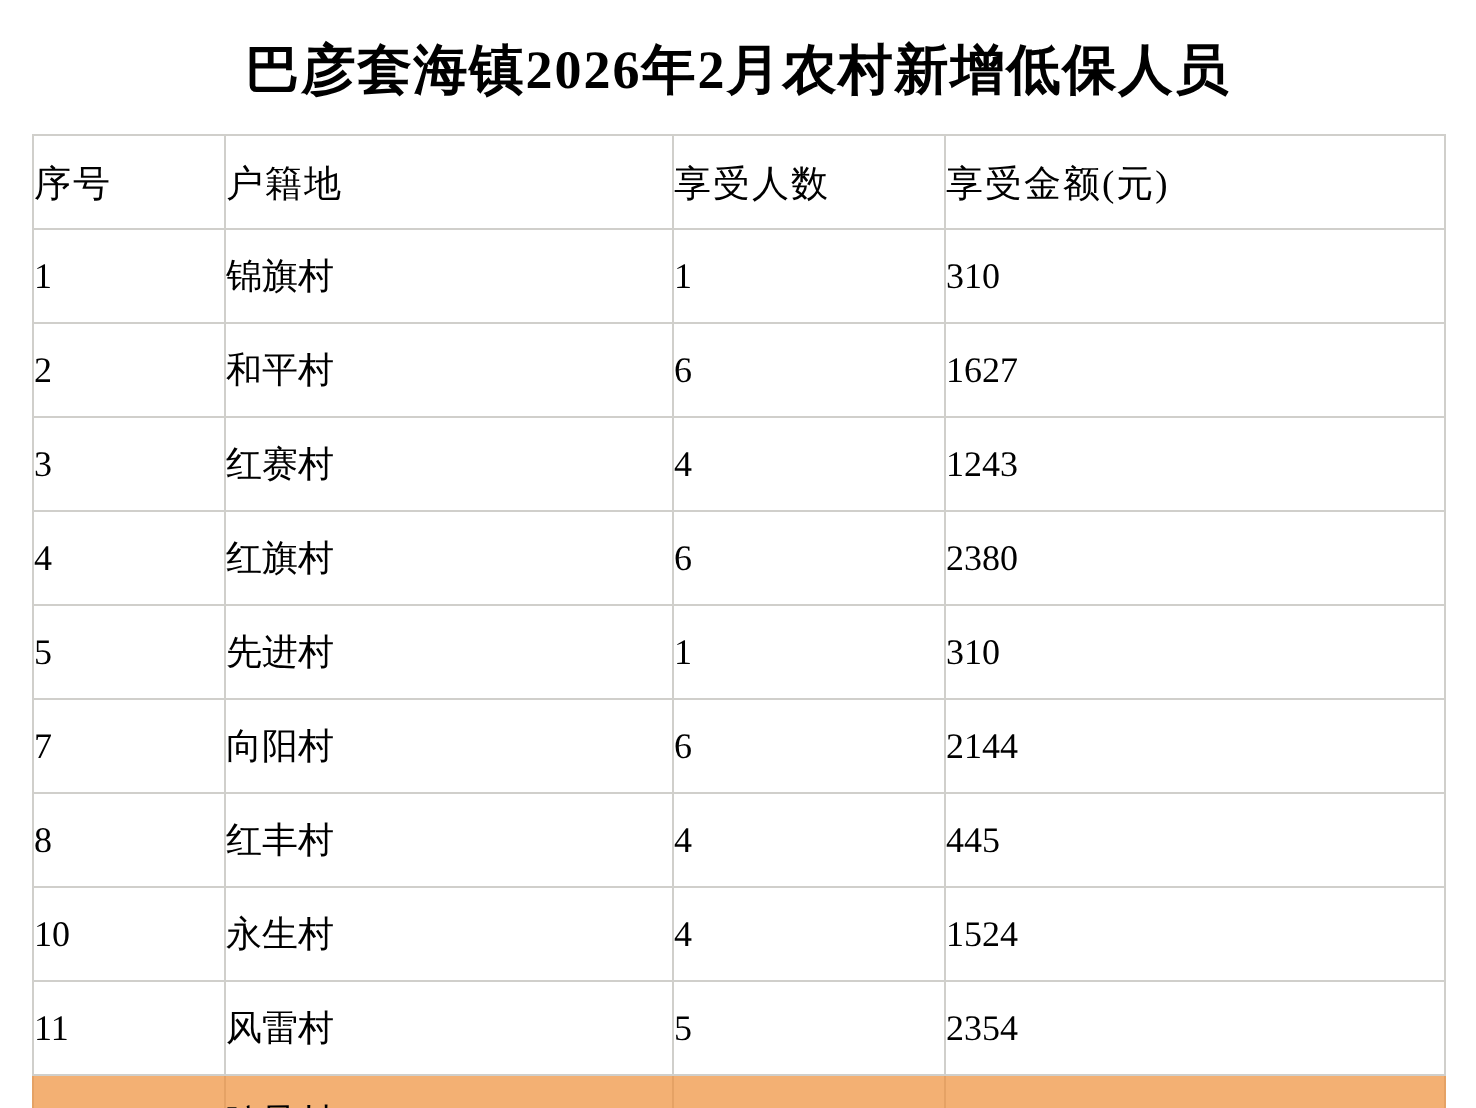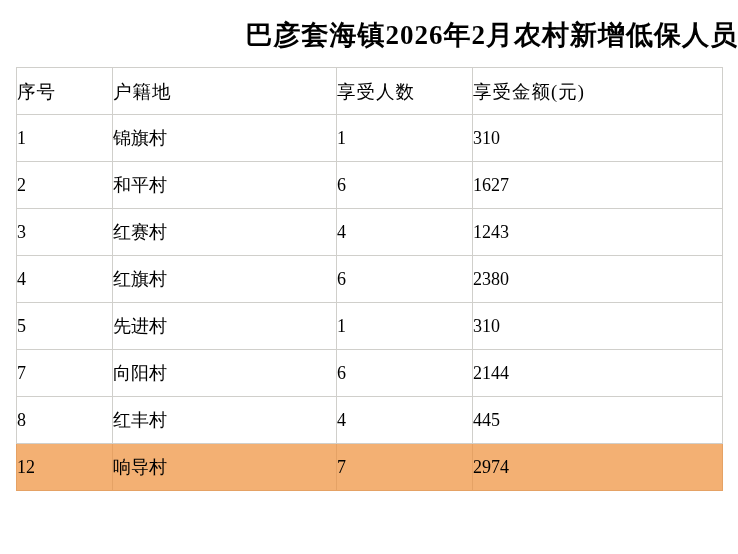--- a/index.html
+++ b/index.html
@@ -13,21 +13,21 @@
     font-family: "Liberation Serif", serif;
     overflow: hidden;
   }
   .page {
     position: relative;
     width: 738px;
     height: 554px;
     box-sizing: border-box;
   }
   .title {
-    text-align: right;
+    text-align: center;
     font-size: 27px;
     font-weight: bold;
     color: #000000;
     letter-spacing: 1px;
     padding-top: 17px;
     padding-bottom: 14px;
     font-family: "Liberation Serif", serif;
   }
   table.data {
     border-collapse: collapse;
@@ -122,20 +122,32 @@
           <td>向阳村</td>
           <td class="num">6</td>
           <td class="num">2144</td>
         </tr>
         <tr>
           <td class="num">8</td>
           <td>红丰村</td>
           <td class="num">4</td>
           <td class="num">445</td>
         </tr>
+        <tr>
+          <td class="num">10</td>
+          <td>永生村</td>
+          <td class="num">4</td>
+          <td class="num">1524</td>
+        </tr>
+        <tr>
+          <td class="num">11</td>
+          <td>风雷村</td>
+          <td class="num">5</td>
+          <td class="num">2354</td>
+        </tr>
         <tr class="highlight">
           <td class="num">12</td>
           <td>响导村</td>
           <td class="num">7</td>
           <td class="num">2974</td>
         </tr>
       </tbody>
   </table>
 
 </div>

